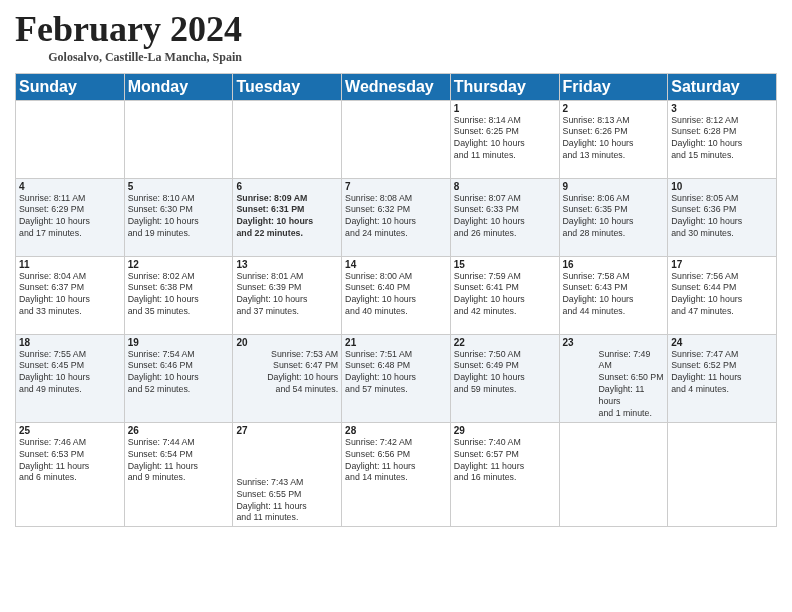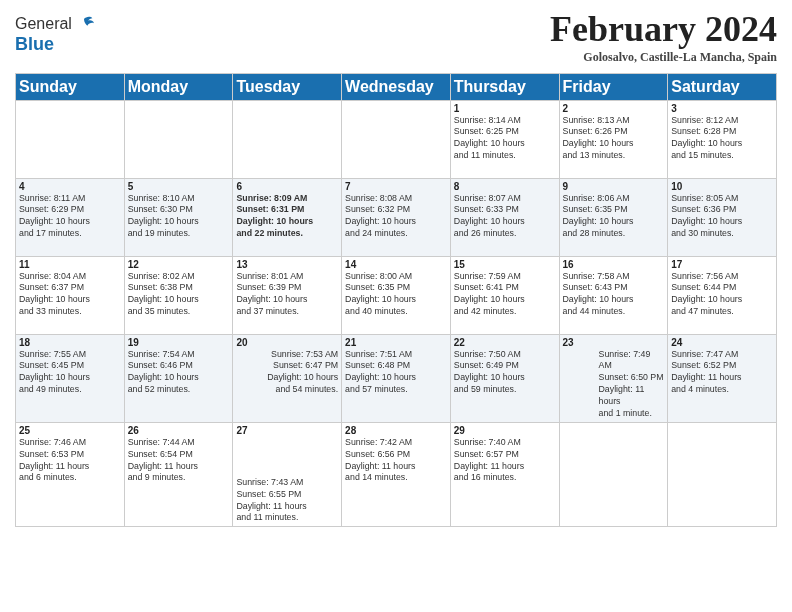--- a/index.html
+++ b/index.html
@@ -79,31 +79,20 @@
     .empty { background: #f9f9f9; }
     tr:nth-child(odd) td { background: #fff; }
     tr:nth-child(even) td { background: #f0f4f8; }
     .calendar thead tr th { background: #1a6faf; }
   </style>
 </head>
 <body>
 
 <div class="page">
   <div class="header">
-    <div class="logo">
-      <div>
-        <div style="display:flex;align-items:center;">
-          <span class="logo-general">General</span>
-          <svg class="logo-icon" viewBox="0 0 24 20" fill="none">
-            <path d="M12 4 C14 1, 20 0, 22 3 C20 3, 18 4, 17 6 C20 5, 23 6, 24 9 C21 8, 18 9, 16 12 C14 10, 12 8, 12 4Z" fill="#1a6faf"></path>
-          </svg>
-        </div>
-        <div class="logo-blue" style="font-size:18px;font-weight:bold;color:#1a6faf;">Blue</div>
-      </div>
-    </div>
     <div class="title-block">
       <div class="month-title">February 2024</div>
       <div class="location">Golosalvo, Castille-La Mancha, Spain</div>
     </div>
   </div>
 
   <table class="calendar">
     <thead>
       <tr>
       <th>Sunday</th>
@@ -212,21 +201,21 @@
           <td>
             <div class="day-num">13</div>
             <div class="day-info" style="white-space: pre-line;">Sunrise: 8:01 AM
 Sunset: 6:39 PM
 Daylight: 10 hours
 and 37 minutes.</div>
           </td>
           <td>
             <div class="day-num">14</div>
             <div class="day-info" style="white-space: pre-line;">Sunrise: 8:00 AM
-Sunset: 6:35 PM
+Sunset: 6:40 PM
 Daylight: 10 hours
 and 40 minutes.</div>
           </td>
           <td>
             <div class="day-num">15</div>
             <div class="day-info" style="white-space: pre-line;">Sunrise: 7:59 AM
 Sunset: 6:41 PM
 Daylight: 10 hours
 and 42 minutes.</div>
           </td>

